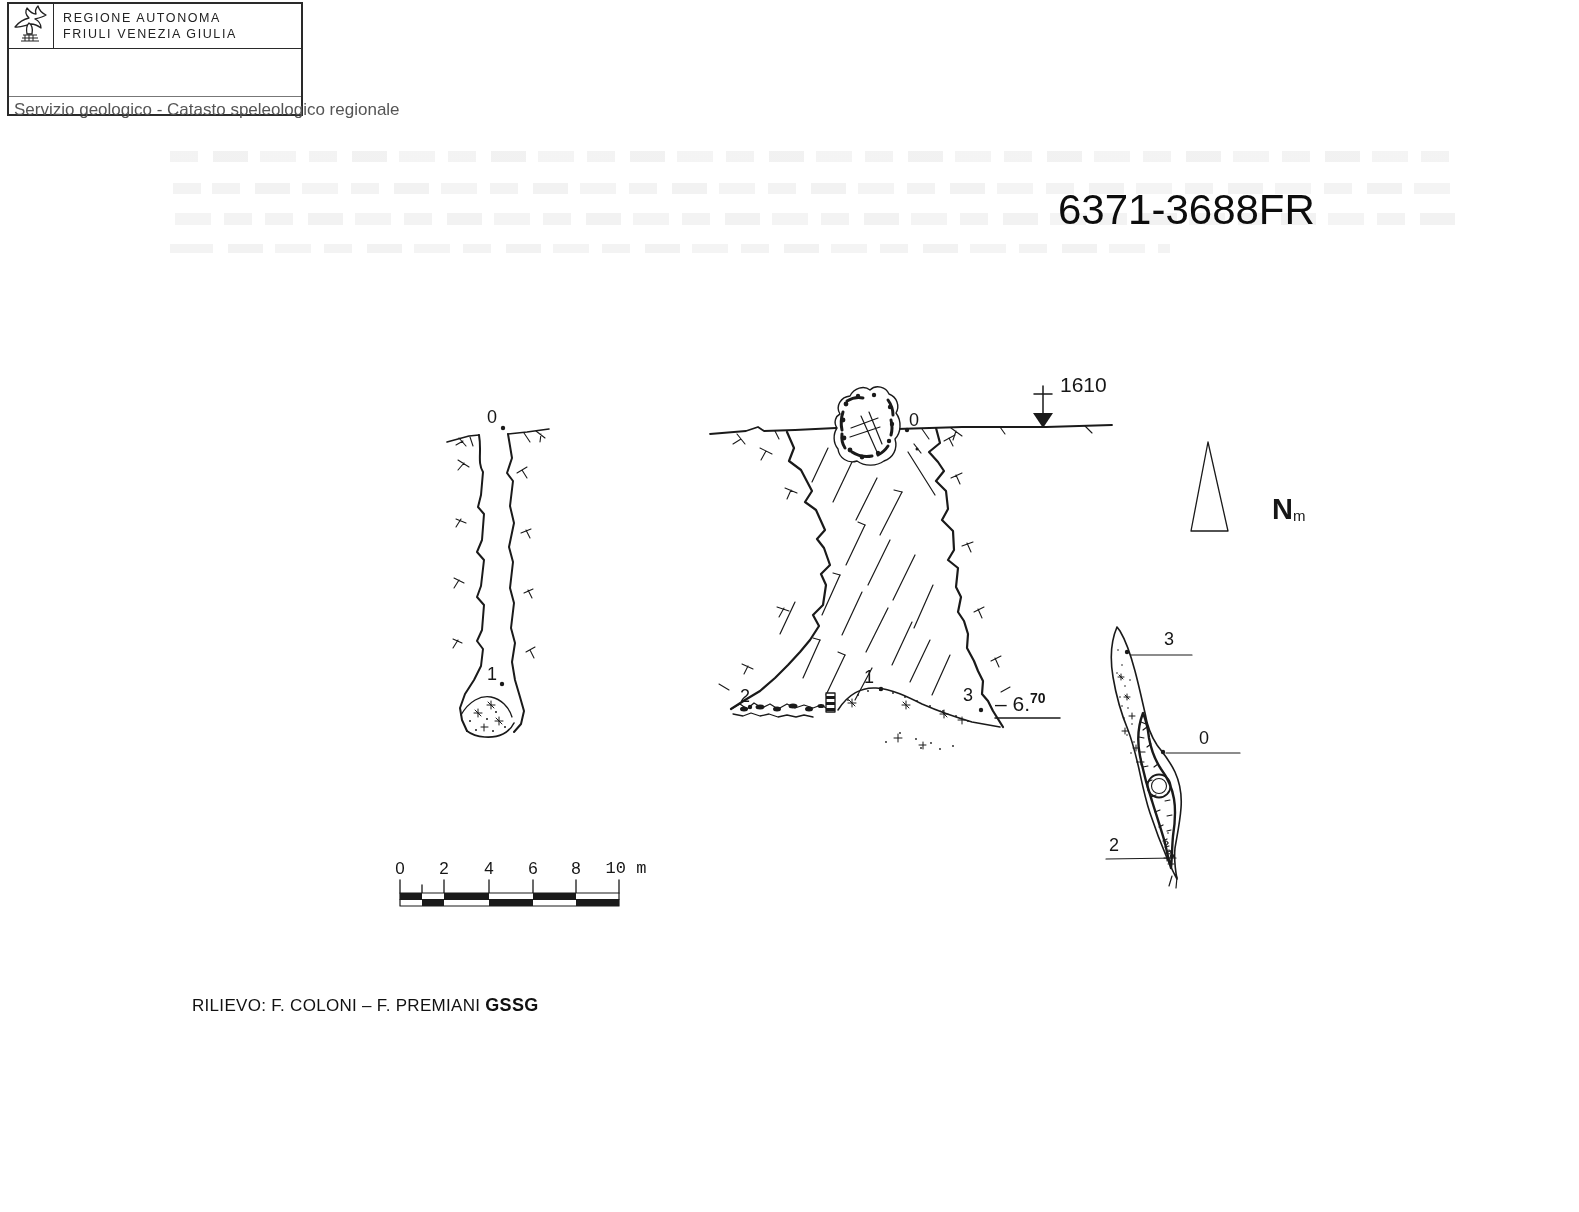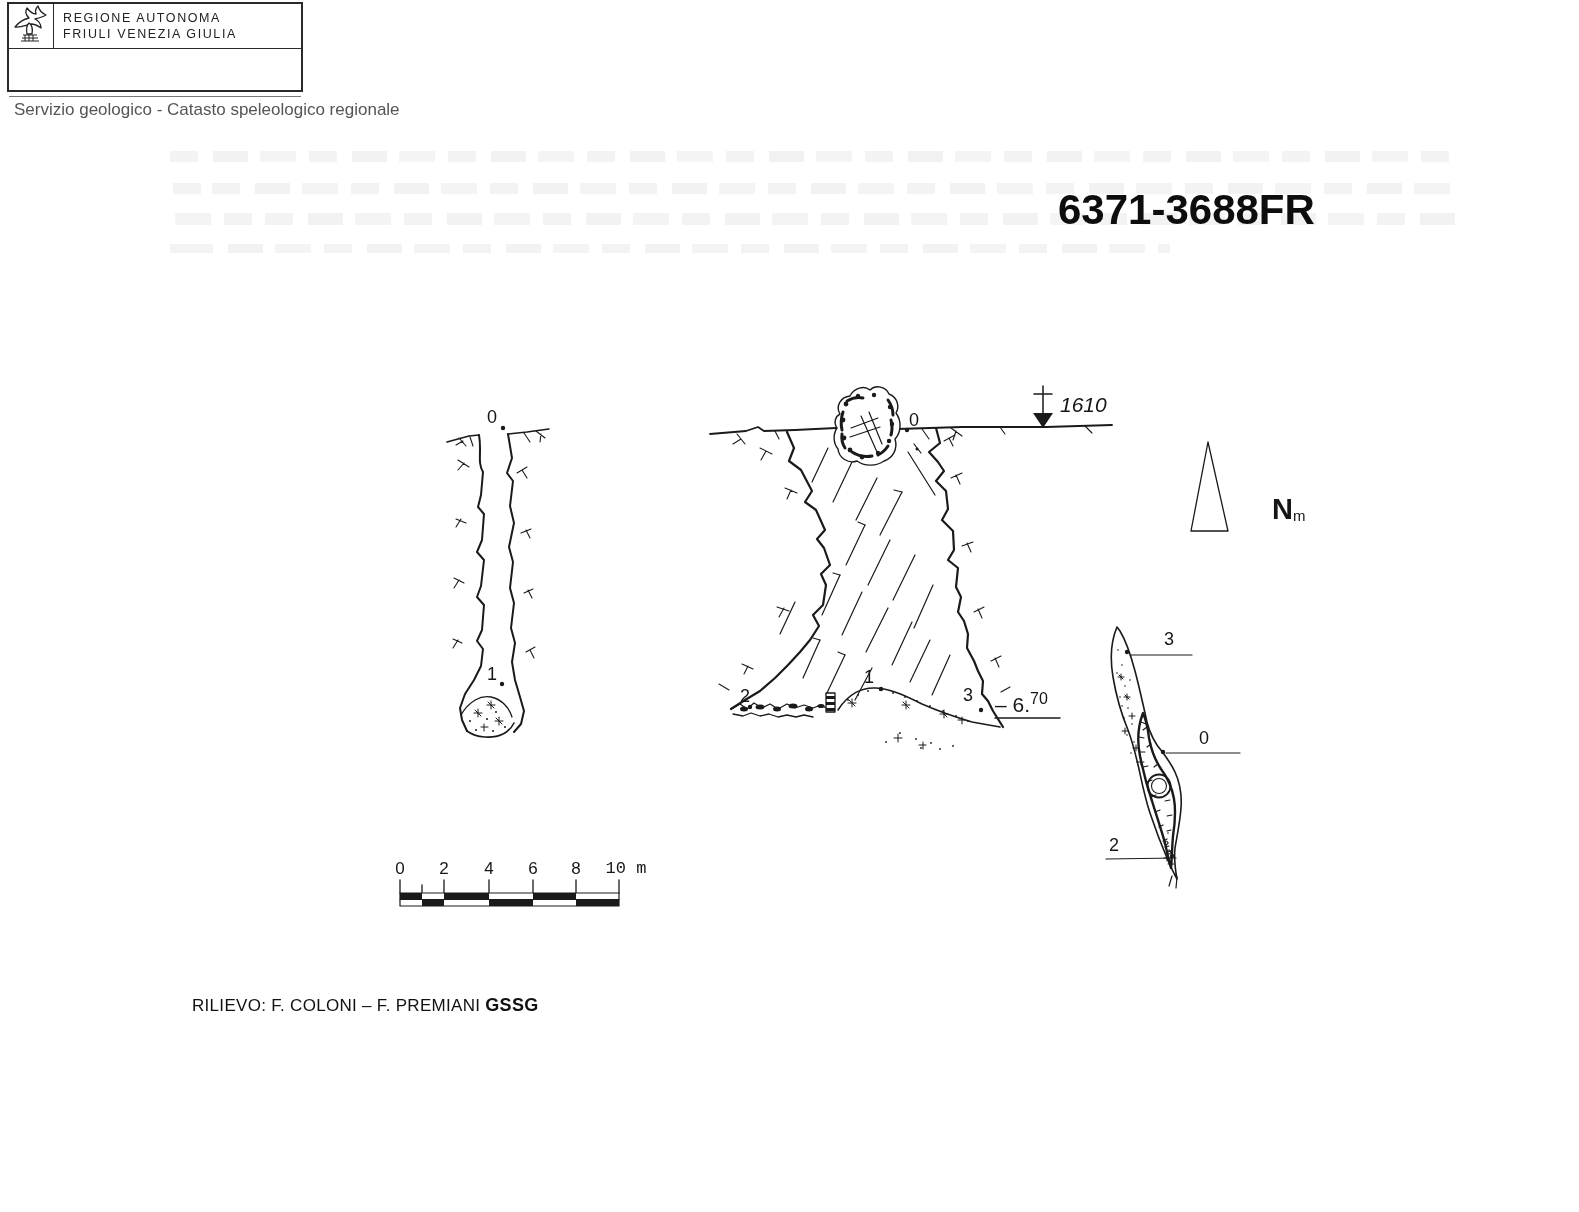--- a/index.html
+++ b/index.html
@@ -1,34 +1,34 @@
 <!DOCTYPE html>
 <html><head>
 <meta charset="utf-8">
 <style>
   html,body{margin:0;padding:0;background:#e8e8e8;}
   #page{position:relative;width:1579px;height:1212px;background:#ffffff;overflow:hidden;
         font-family:"Liberation Sans",sans-serif;color:#1a1a1a;}
   .abs{position:absolute;}
   
-  #header-box{left:7px;top:2px;width:296px;height:90px;border:2px solid #2a2a2a;background:#fff;box-sizing:border-box;}
+  #header-box{left:7px;top:2px;width:296px;height:114px;border:2px solid #2a2a2a;background:#fff;box-sizing:border-box;}
   #logo-cell{left:0;top:0;width:45px;height:44px;border-right:1.5px solid #2a2a2a;box-sizing:border-box;}
   #org-name{left:54px;top:7px;font-size:12.5px;letter-spacing:1.6px;line-height:15.5px;color:#222;white-space:nowrap;}
   .hline{left:0;width:292px;height:0;border-top:1.5px solid #2a2a2a;}
   #dept-name{left:5px;top:52px;font-size:14.5px;letter-spacing:.4px;line-height:18px;color:#1f1f1f;white-space:nowrap;}
   #service-name{left:5px;top:96px;font-size:17px;color:#555;white-space:nowrap;}
   
   .scan-noise{height:11px;opacity:.9;
      background:repeating-linear-gradient(90deg,#f2f2f2 0 28px,#ffffff 28px 43px,#f0f0f0 43px 78px,#ffffff 78px 90px,#f3f3f3 90px 126px,#ffffff 126px 139px);}
   
   .lbl{font-size:18px;color:#161616;line-height:1;}
-  #cadastre-code{left:1058px;top:186px;font-size:42px;font-weight:bold;letter-spacing:0px;color:#0d0d0d;}
-  #elev-label{left:1060px;top:394px;font-size:21px;font-style:italic;}
+  #cadastre-code{left:1058px;top:186px;font-size:42px;font-weight:normal;letter-spacing:0px;color:#0d0d0d;}
+  #elev-label{left:1060px;top:374px;font-size:21px;}
   #depth-label{left:995px;top:691px;font-size:21px;}
-  #depth-label sup{font-size:16px;}
+  #depth-label sup{font-size:14px;font-weight:bold;}
   #north-label{left:1272px;top:495px;font-size:29px;font-weight:bold;}
   #north-label .sub{font-size:15px;font-weight:normal;vertical-align:-2px;}
   .scale-num{top:860px;font-size:17px;transform:translateX(-50%);}
   #credit-line{left:192px;top:995px;font-size:17px;letter-spacing:.3px;color:#111;}
   #credit-line .team{font-weight:bold;font-size:18px;}
 </style>
 </head>
 <body>
 
 <div id="page">

